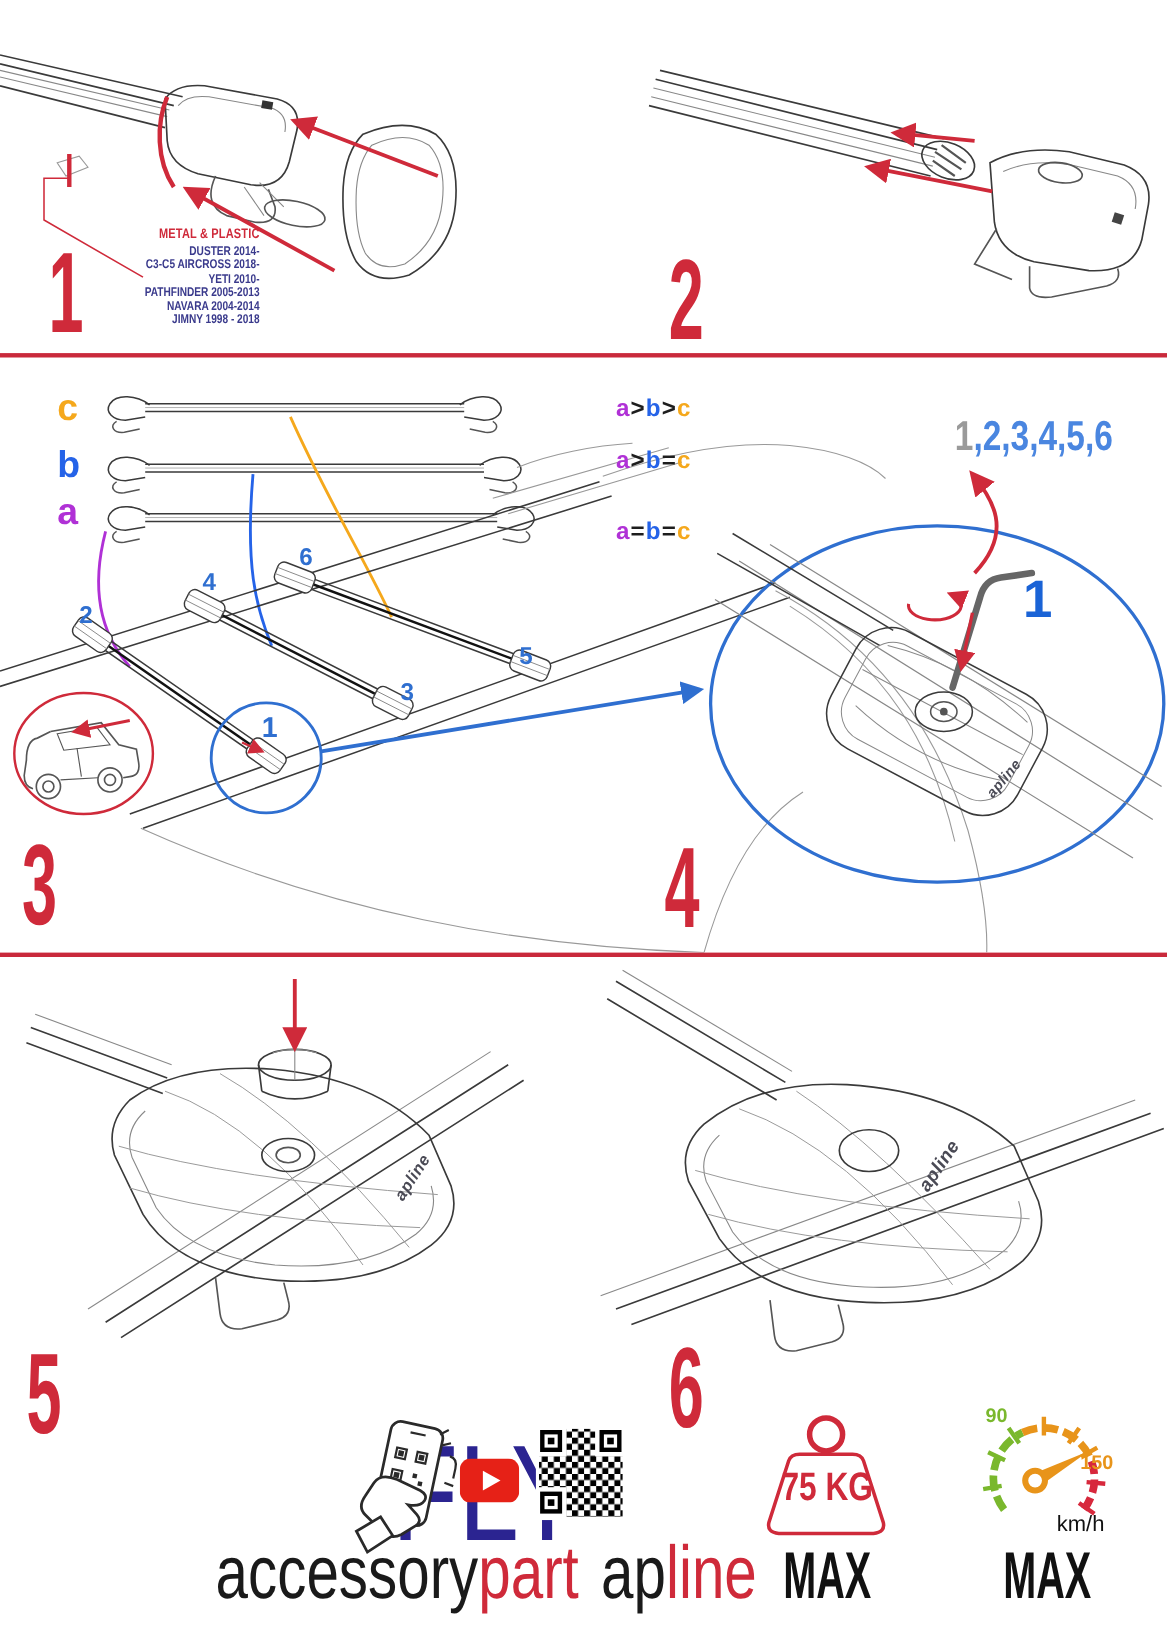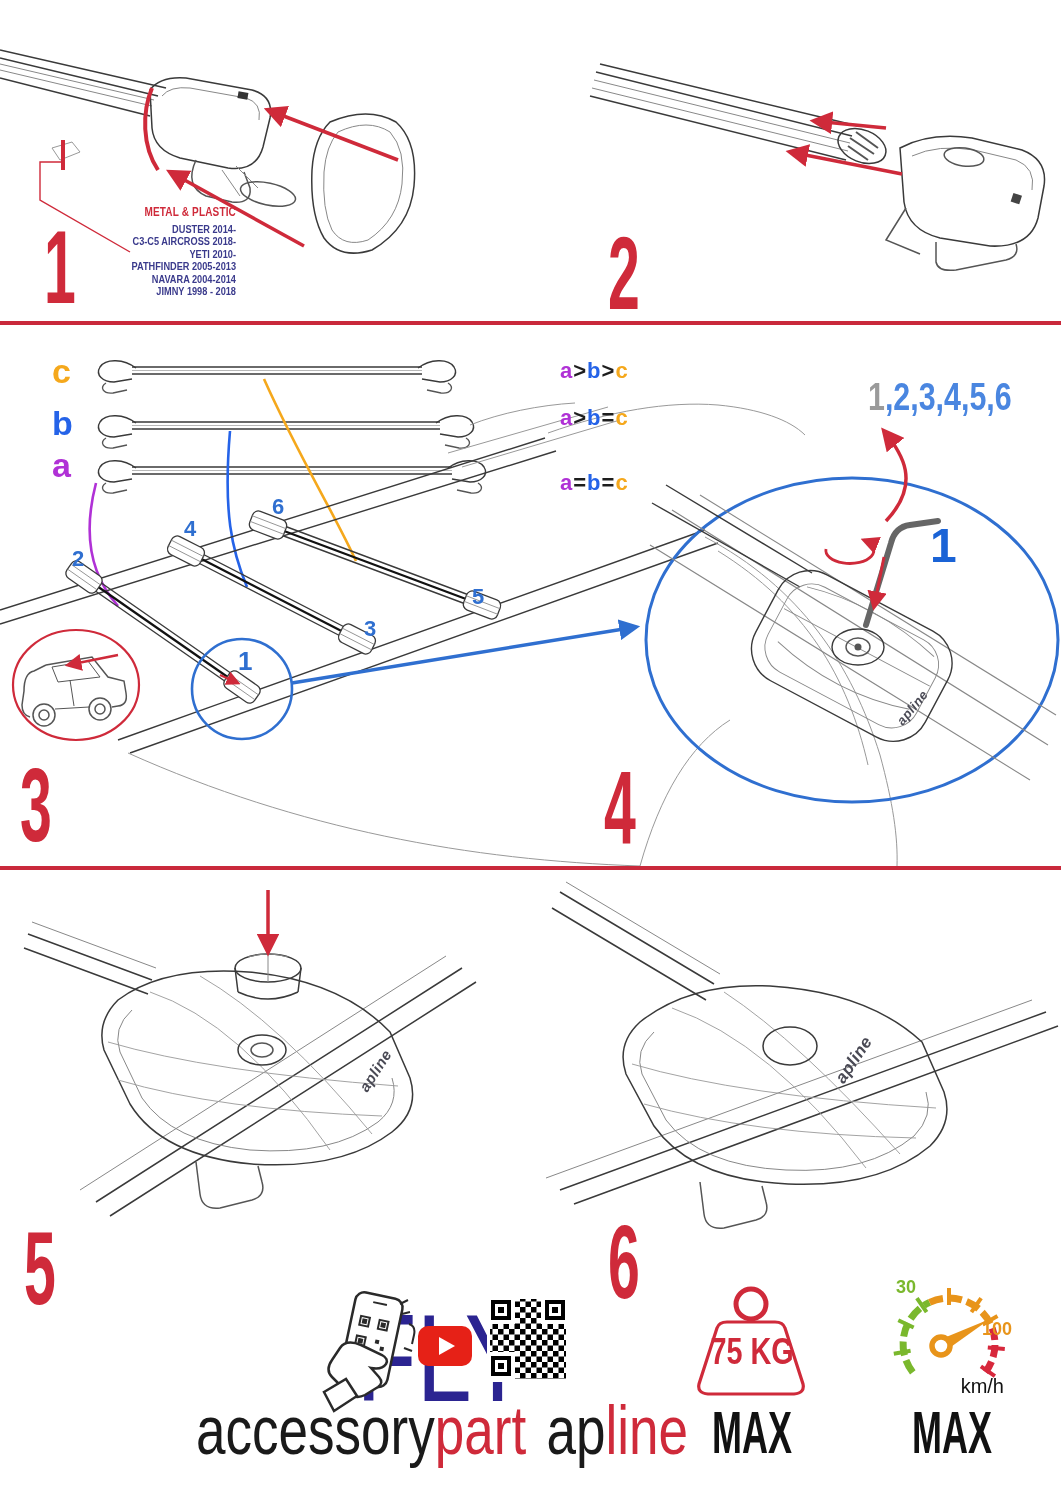--- a/index.html
+++ b/index.html
@@ -364,18 +364,18 @@
       <path d="M107.2,50.3 A46,46 0 0 1 99.2,95.6" stroke="#d7283c" stroke-dasharray="12 5"></path>
     </g>
     <g stroke-width="4">
       <path d="M25.6,72.8 L8.8,75.7 M28.7,49.5 L13.3,42.3 M41.6,34.1 L31.9,20.1" stroke="#7ab82d"></path>
       <path d="M64,27 L64,10 M86.4,34.1 L96.1,20.1 M97.8,46.5 L112.5,38" stroke="#e8941a"></path>
       <path d="M102.8,69.4 L119.8,70.9 M95.9,88.4 L109.9,98.1" stroke="#d7283c"></path>
     </g>
     <polygon points="49,64 56,76 105,41" fill="#e8941a"></polygon>
     <circle cx="56" cy="68" r="9" fill="#fff" stroke="#e8941a" stroke-width="5.5"></circle>
   </svg>
-  <div class="ov" style="left:896px;top:1278px;font-size:18px;font-weight:700;color:#7ab82d">30</div>
-  <div class="ov" style="left:982px;top:1320px;font-size:18px;font-weight:700;color:#e8941a">100</div>
+  <div class="ov" style="left:896px;top:1278px;font-size:18px;font-weight:700;color:#7ab82d">90</div>
+  <div class="ov" style="left:982px;top:1320px;font-size:18px;font-weight:700;color:#e8941a">150</div>
   <div class="ov" style="left:900px;top:1376px;width:104px;text-align:right;font-size:20px;color:#111">km/h</div>
   <div class="maxtxt" style="left:882px;top:1398px">MAX</div>
 
 </div>
 
 </body></html>

